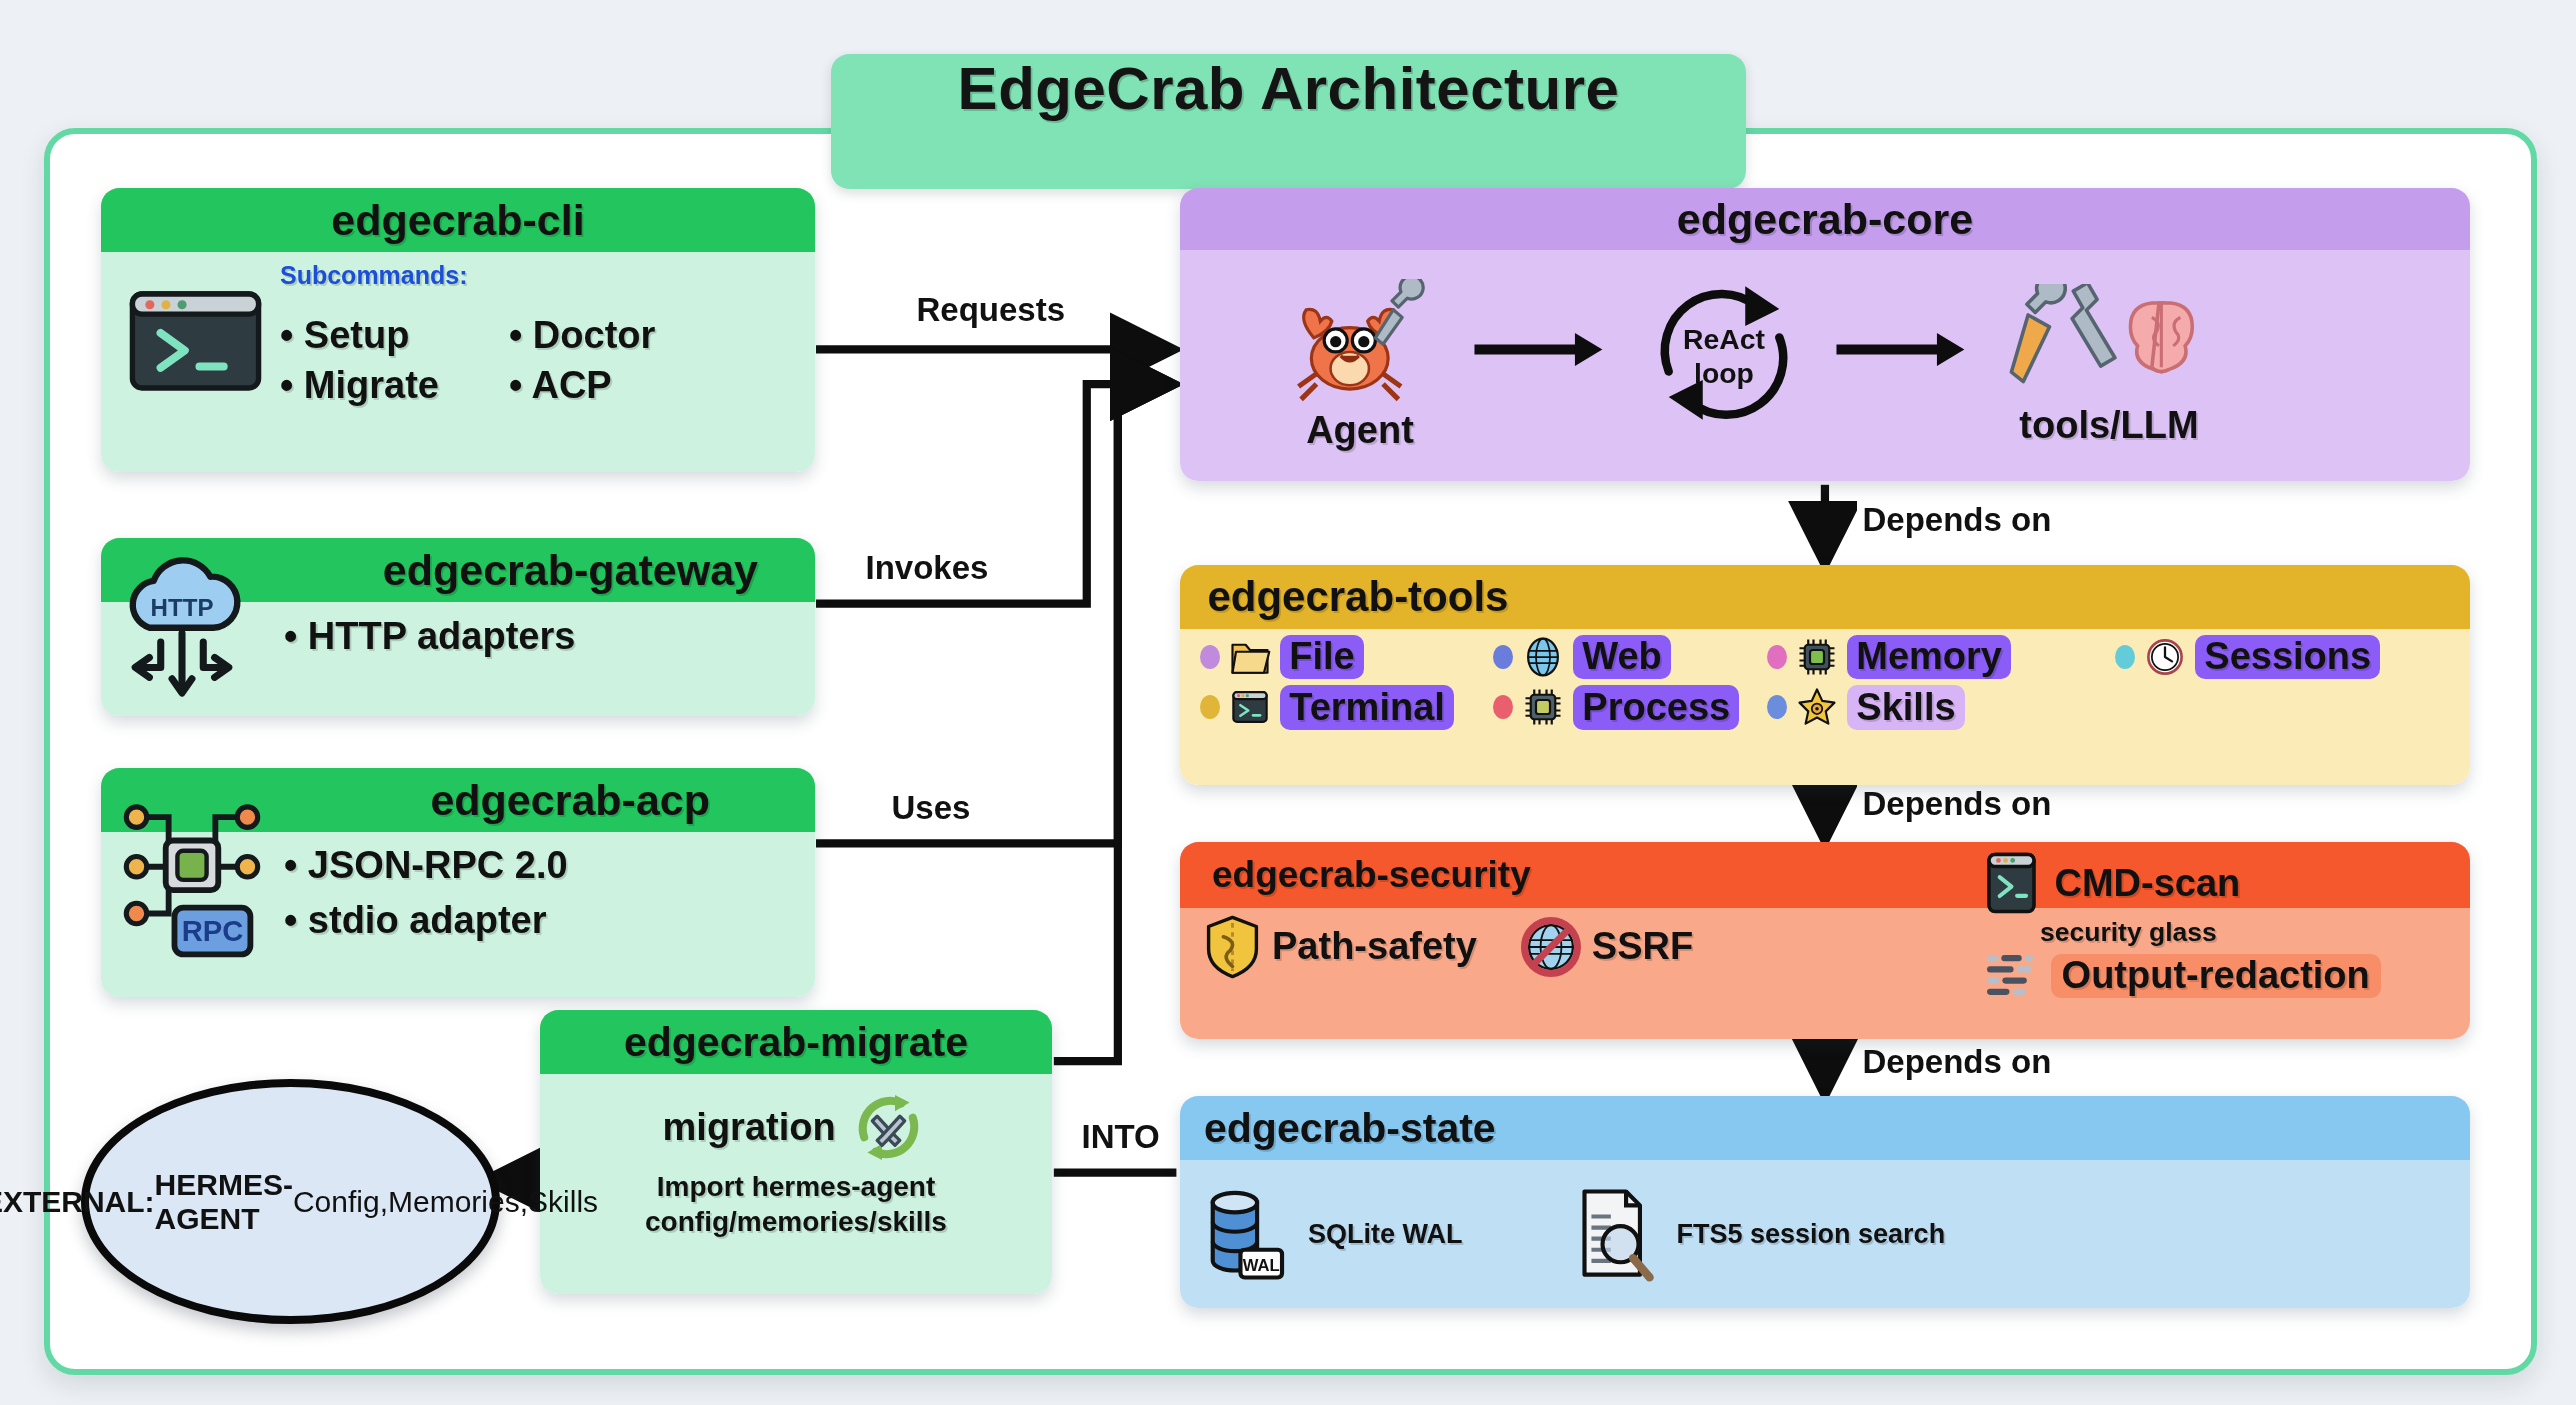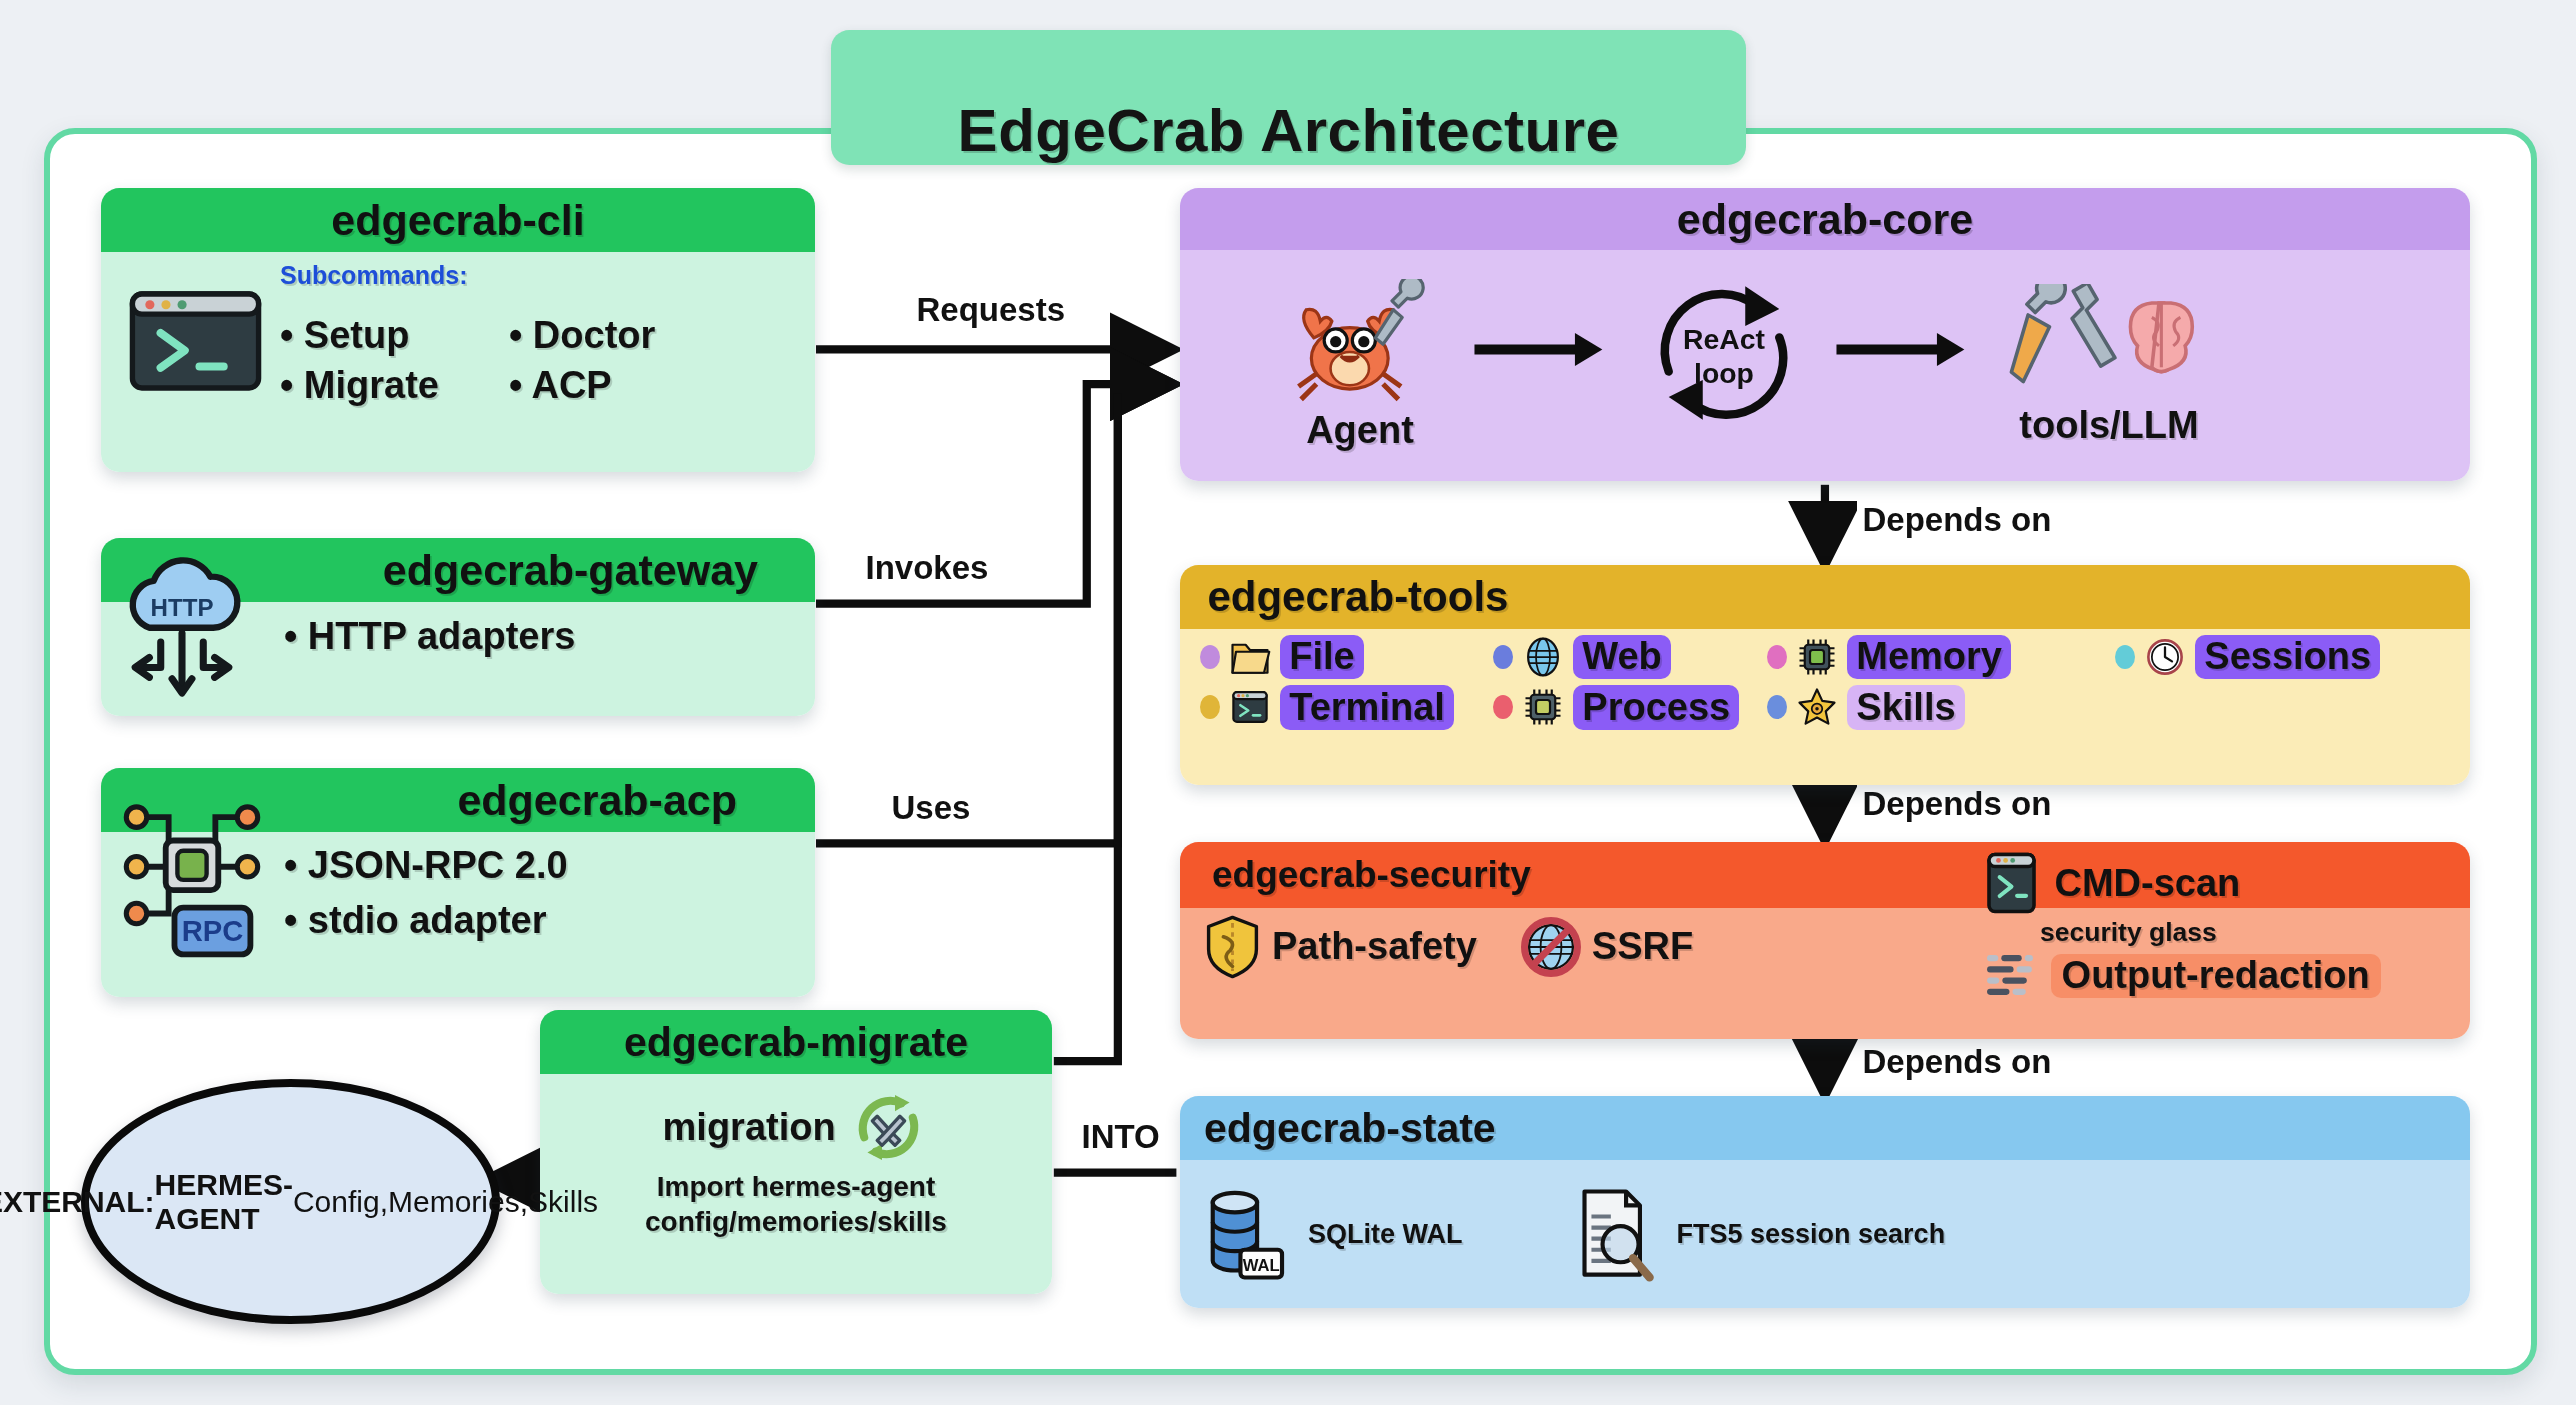--- a/index.html
+++ b/index.html
@@ -13,23 +13,23 @@
 
   
   .frame{
     position:absolute;left:44px;top:128px;width:2481px;height:1235px;
     background:#ffffff;border:6.4px solid #62d9a4;border-radius:31px;
     box-shadow:0 9.1px 24px rgba(40,60,80,.13);
   }
 
   
   .title-chip{
-    position:absolute;left:831px;top:30px;width:915px;height:135px;
+    position:absolute;left:831px;top:54px;width:915px;height:135px;
     background:#7fe3b6;border-radius:18.3px;
-    display:flex;align-items:flex-end;justify-content:center;
+    display:flex;align-items:flex-start;justify-content:center;
     box-shadow:0 4.6px 11px rgba(40,70,60,.16);
   }
   .title-chip .t{
     font-size:60px;font-weight:bold;color:#141414;letter-spacing:0.5px;
     text-shadow:1.8px 1.8px 0 rgba(0,0,0,.18);
   }
 
   
   .node{position:absolute;border-radius:18.3px;overflow:hidden;
         box-shadow:0 6.4px 14.6px rgba(40,60,80,.18);}
@@ -66,21 +66,21 @@
 
   
   #gw{left:101px;top:538px;width:714px;height:178px;}
   #gw .hdr{height:64px;justify-content:flex-end;padding-right:57px;font-size:43px;}
   #gw .body{height:114px;}
   .gw-icon{position:absolute;left:16.5px;top:-48px;width:128px;height:156px;}
   .gw-item{position:absolute;left:183px;top:12.8px;font-size:38px;font-weight:bold;color:#111;}
 
   
   #acp{left:101px;top:768px;width:714px;height:229px;}
-  #acp .hdr{height:64px;justify-content:flex-end;padding-right:78px;font-size:43px;}
+  #acp .hdr{height:64px;justify-content:flex-end;padding-right:105px;font-size:43px;}
   #acp .body{height:165px;}
   .acp-icon{position:absolute;left:18.3px;top:-42px;width:146px;height:174px;}
   .acp-list{position:absolute;left:183px;top:5.5px;}
   .acp-list div{font-size:38px;font-weight:bold;color:#111;line-height:1.45;}
 
   
   #mig{left:540px;top:1010px;width:512px;height:284px;}
   #mig .hdr{height:64px;justify-content:center;font-size:41px;}
   #mig .body{height:220px;}
   .mig-row{position:absolute;left:0;top:12.8px;width:100%;display:flex;

